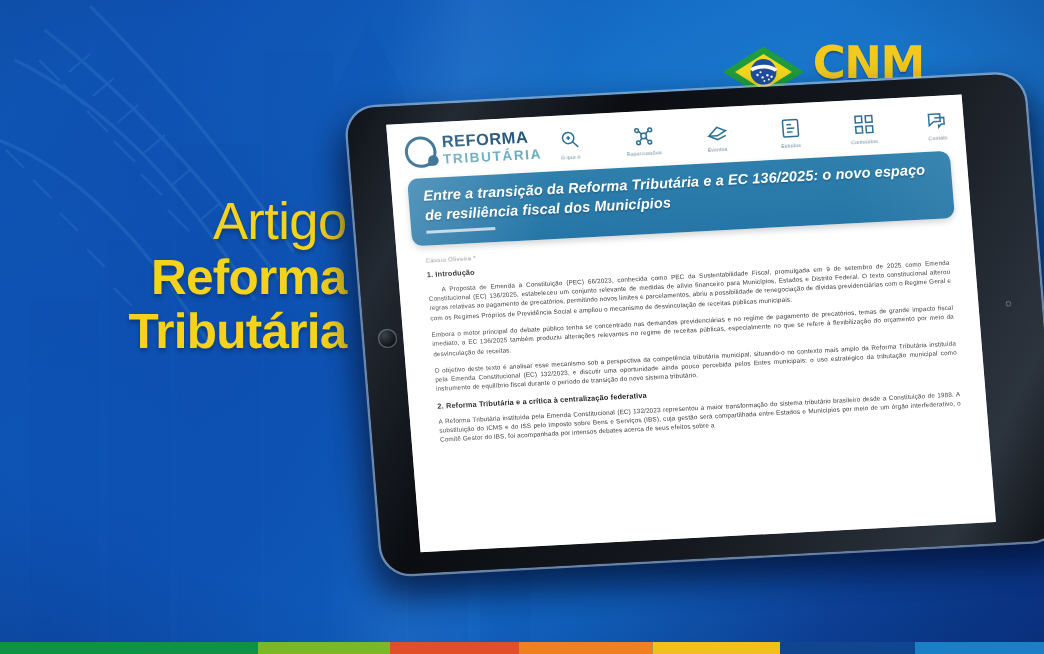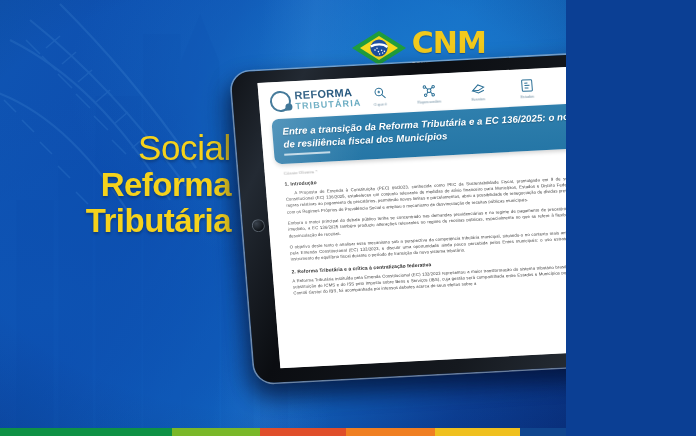--- a/index.html
+++ b/index.html
@@ -1,21 +1,21 @@
 <!DOCTYPE html>
 <html><head>
 <meta charset="utf-8">
 <style>
   html,body{margin:0;padding:0;}
   body{
     width:696px;height:436px;overflow:hidden;
     font-family:"Liberation Sans",sans-serif;
     background:#0b3f94;
   }
-  .stage{position:relative;width:566px;height:436px;overflow:hidden;}
+  .stage{position:relative;width:696px;height:436px;overflow:hidden;}
 
   
   .bg{position:absolute;inset:0;
       background:
         radial-gradient(120% 90% at 78% 18%, #1a79cc 0%, rgba(26,121,204,0) 55%),
         radial-gradient(100% 80% at 8% 70%, #0e54b4 0%, rgba(14,84,180,0) 60%),
         linear-gradient(120deg,#0f55b3 0%,#0d4cae 30%,#1268c4 58%,#0c3f95 85%,#0a3384 100%);
   }
   .bg-city{position:absolute;left:0;top:0;width:100%;height:100%;opacity:.22;}
   .bg-leaves{position:absolute;left:0;top:0;width:330px;height:330px;opacity:.16;}
@@ -162,21 +162,21 @@
         </g>
       </svg>
     </div>
     <div class="cnm-text">
       <span class="cnm-word">CNM</span>
       <span class="cnm-sub">CONFEDERAÇÃO NACIONAL DE MUNICÍPIOS</span>
     </div>
   </div>
 
   <div class="headline">
-    <div class="hl-1">Social</div>
+    <div class="hl-1">Artigo</div>
     <div class="hl-2">Reforma</div>
     <div class="hl-3">Tributária</div>
   </div>
 
   <div class="tablet">
     <div class="tab-shadow"></div>
     <div class="tab-frame">
       <div class="home-btn"></div>
       <div class="cam"></div>
 

